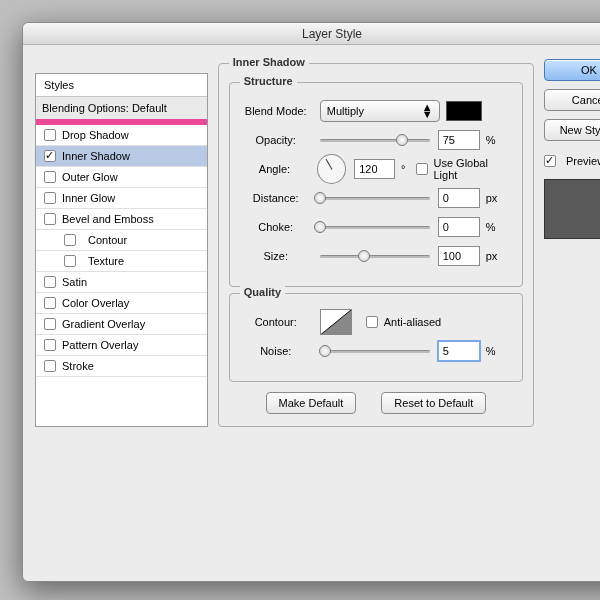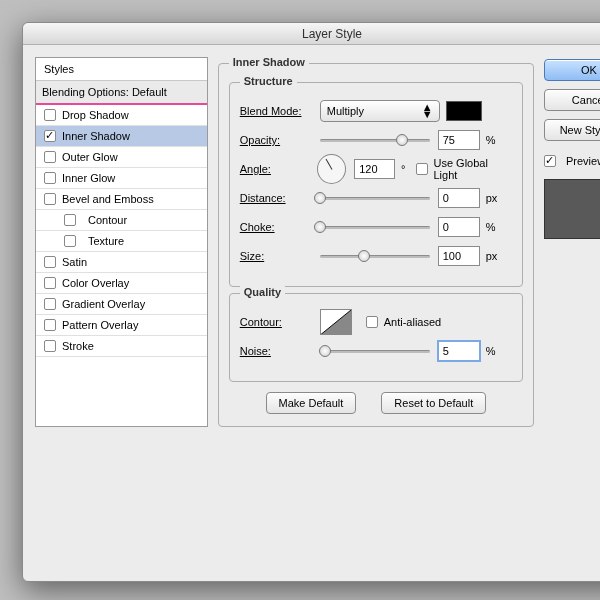--- a/index.html
+++ b/index.html
@@ -21,30 +21,31 @@
     text-align: center;
     line-height: 22px;
     font-size: 12px;
     color: #303030;
   }
   .content { display: flex; padding: 12px 0 12px 12px; gap: 10px; }
   .styles-panel {
     width: 178px;
     background: #fff;
     border: 1px solid #9a9a9a;
+    margin-top: 16px;
   }
   .styles-header {
     padding: 5px 8px;
     font-weight: normal;
     border-bottom: 1px solid #c8c8c8;
   }
   .styles-subhead {
     padding: 5px 6px;
     background: #eaeaea;
-    border-bottom: 2px solid #ec4899;
+    border-bottom: 6px solid #ec4899;
   }
   .styles-list { }
   .style-item {
     display: flex; align-items: center;
     padding: 4px 6px 4px 8px;
     border-bottom: 1px solid #e0e0e0;
     cursor: default;
   }
   .style-item.indent { padding-left: 28px; gap: 6px; }
   .style-item.selected { background: #b8c9e6; }
@@ -65,21 +66,21 @@
   .group-title {
     position: absolute;
     top: -8px; left: 10px;
     background: #ececec;
     padding: 0 4px;
     font-size: 11px;
     font-weight: bold;
     color: #333;
   }
   .row { display: flex; align-items: center; margin: 7px 0; height: 22px; }
-  .row-label { width: 80px; text-align: left; padding-right: 8px; text-decoration: underline; }
+  .row-label { width: 80px; text-align: center; padding-right: 8px; }
   .select {
     display: inline-flex; align-items: center; justify-content: space-between;
     height: 22px; width: 120px;
     background: linear-gradient(#ffffff,#e4e4e4);
     border: 1px solid #8a8a8a; border-radius: 4px;
     padding: 0 6px;
   }
   .select .arrows { font-size: 8px; color: #444; line-height: 7px; display: flex; flex-direction: column; }
   .color-swatch {
     width: 36px; height: 20px; background: #000; border: 1px solid #555; margin-left: 6px;

